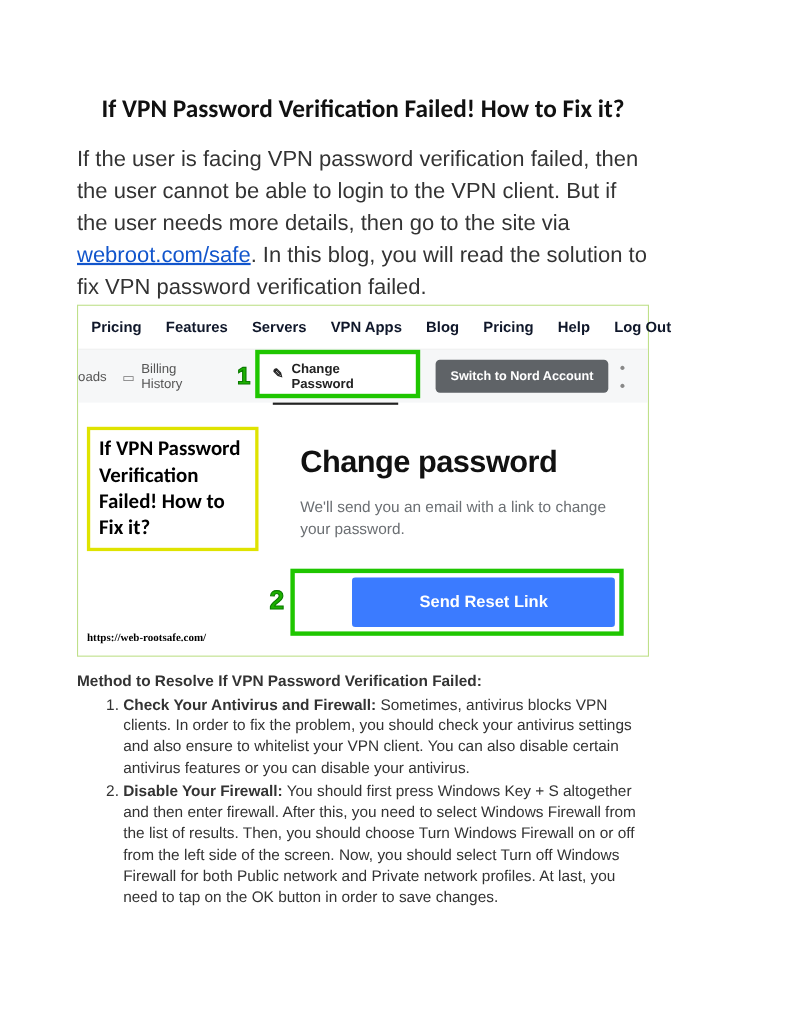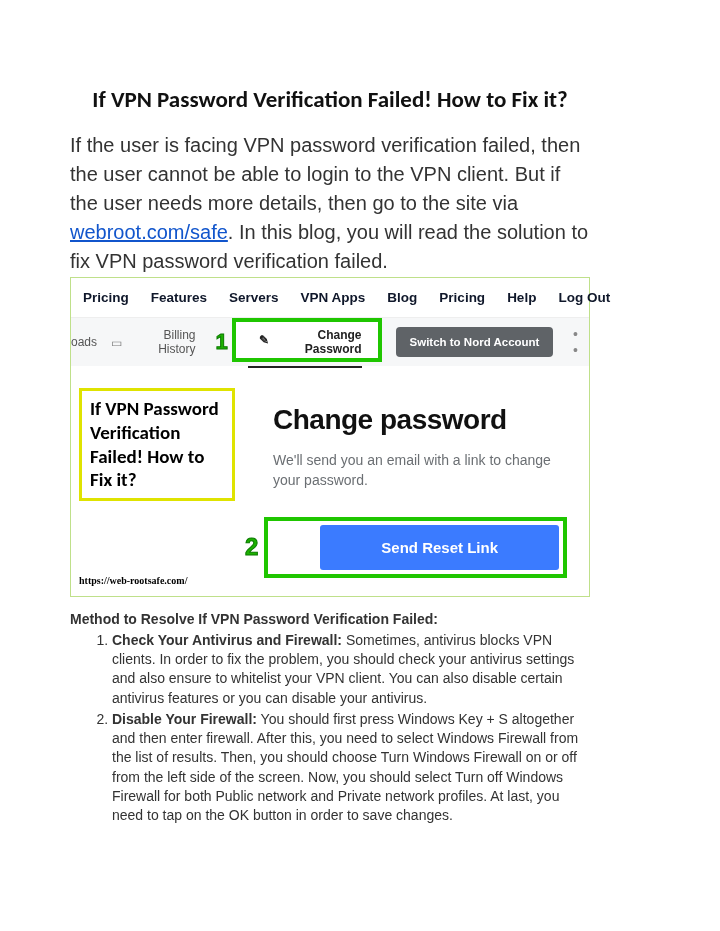--- a/index.html
+++ b/index.html
@@ -58,21 +58,20 @@
   .subbar {
     background: #f6f7f8;
     display: flex;
     align-items: center;
     padding: 8px 10px 8px 0;
     font-family: Arial, sans-serif;
     font-size: 12px;
     position: relative;
     height: 48px;
     box-sizing: border-box;
-    text-align: right;
   }
   .subbar .crumb-left {
     color: #555;
     display: flex;
     align-items: center;
     gap: 6px;
     padding-right: 14px;
   }
   .subbar .billing {
     color: #555;

